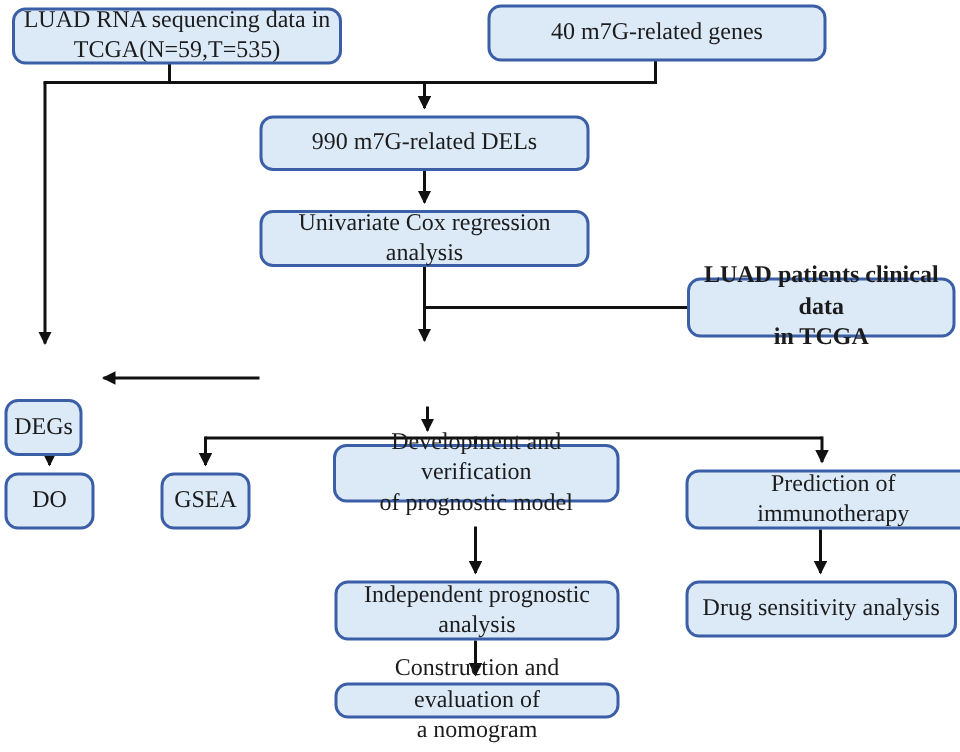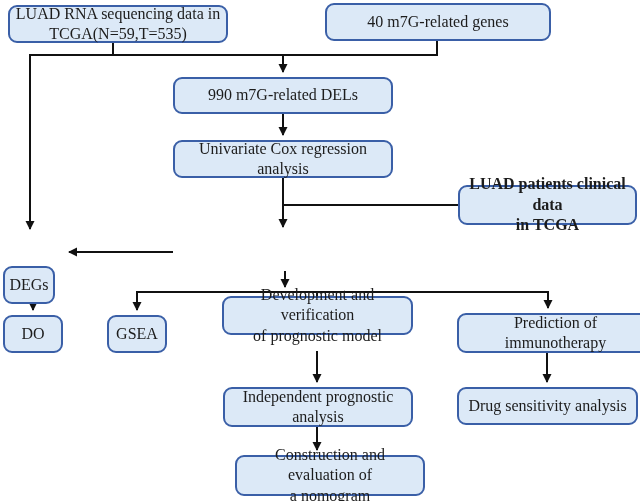--- a/index.html
+++ b/index.html
@@ -70,16 +70,16 @@
 in TCGA</div>
   <div class="node" style="left:3px;   top:234px; width:52px;  height:38px;margin-top:32px;">DEGs</div>
   <div class="node" style="left:3px;   top:315px; width:60px;  height:38px;">DO</div>
   <div class="node" style="left:107px; top:315px; width:60px;  height:38px;">GSEA</div>
   <div class="node" style="left:222px; top:296px; width:191px; height:39px;">Development and verification
 of prognostic model</div>
   <div class="node" style="left:457px; top:313px; width:197px; height:40px;">Prediction of immunotherapy</div>
   <div class="node" style="left:223px; top:387px; width:190px; height:40px;">Independent prognostic
 analysis</div>
   <div class="node" style="left:457px; top:387px; width:181px; height:38px;">Drug sensitivity analysis</div>
-  <div class="node" style="left:223px; top:455px; width:190px; height:41px;margin-left:12px;">Construction and evaluation of
+  <div class="node" style="left:223px; top:455px; width:190px; height:24px;">Construction and evaluation of
 a nomogram</div>
 
 </div>
 
 </body></html>

